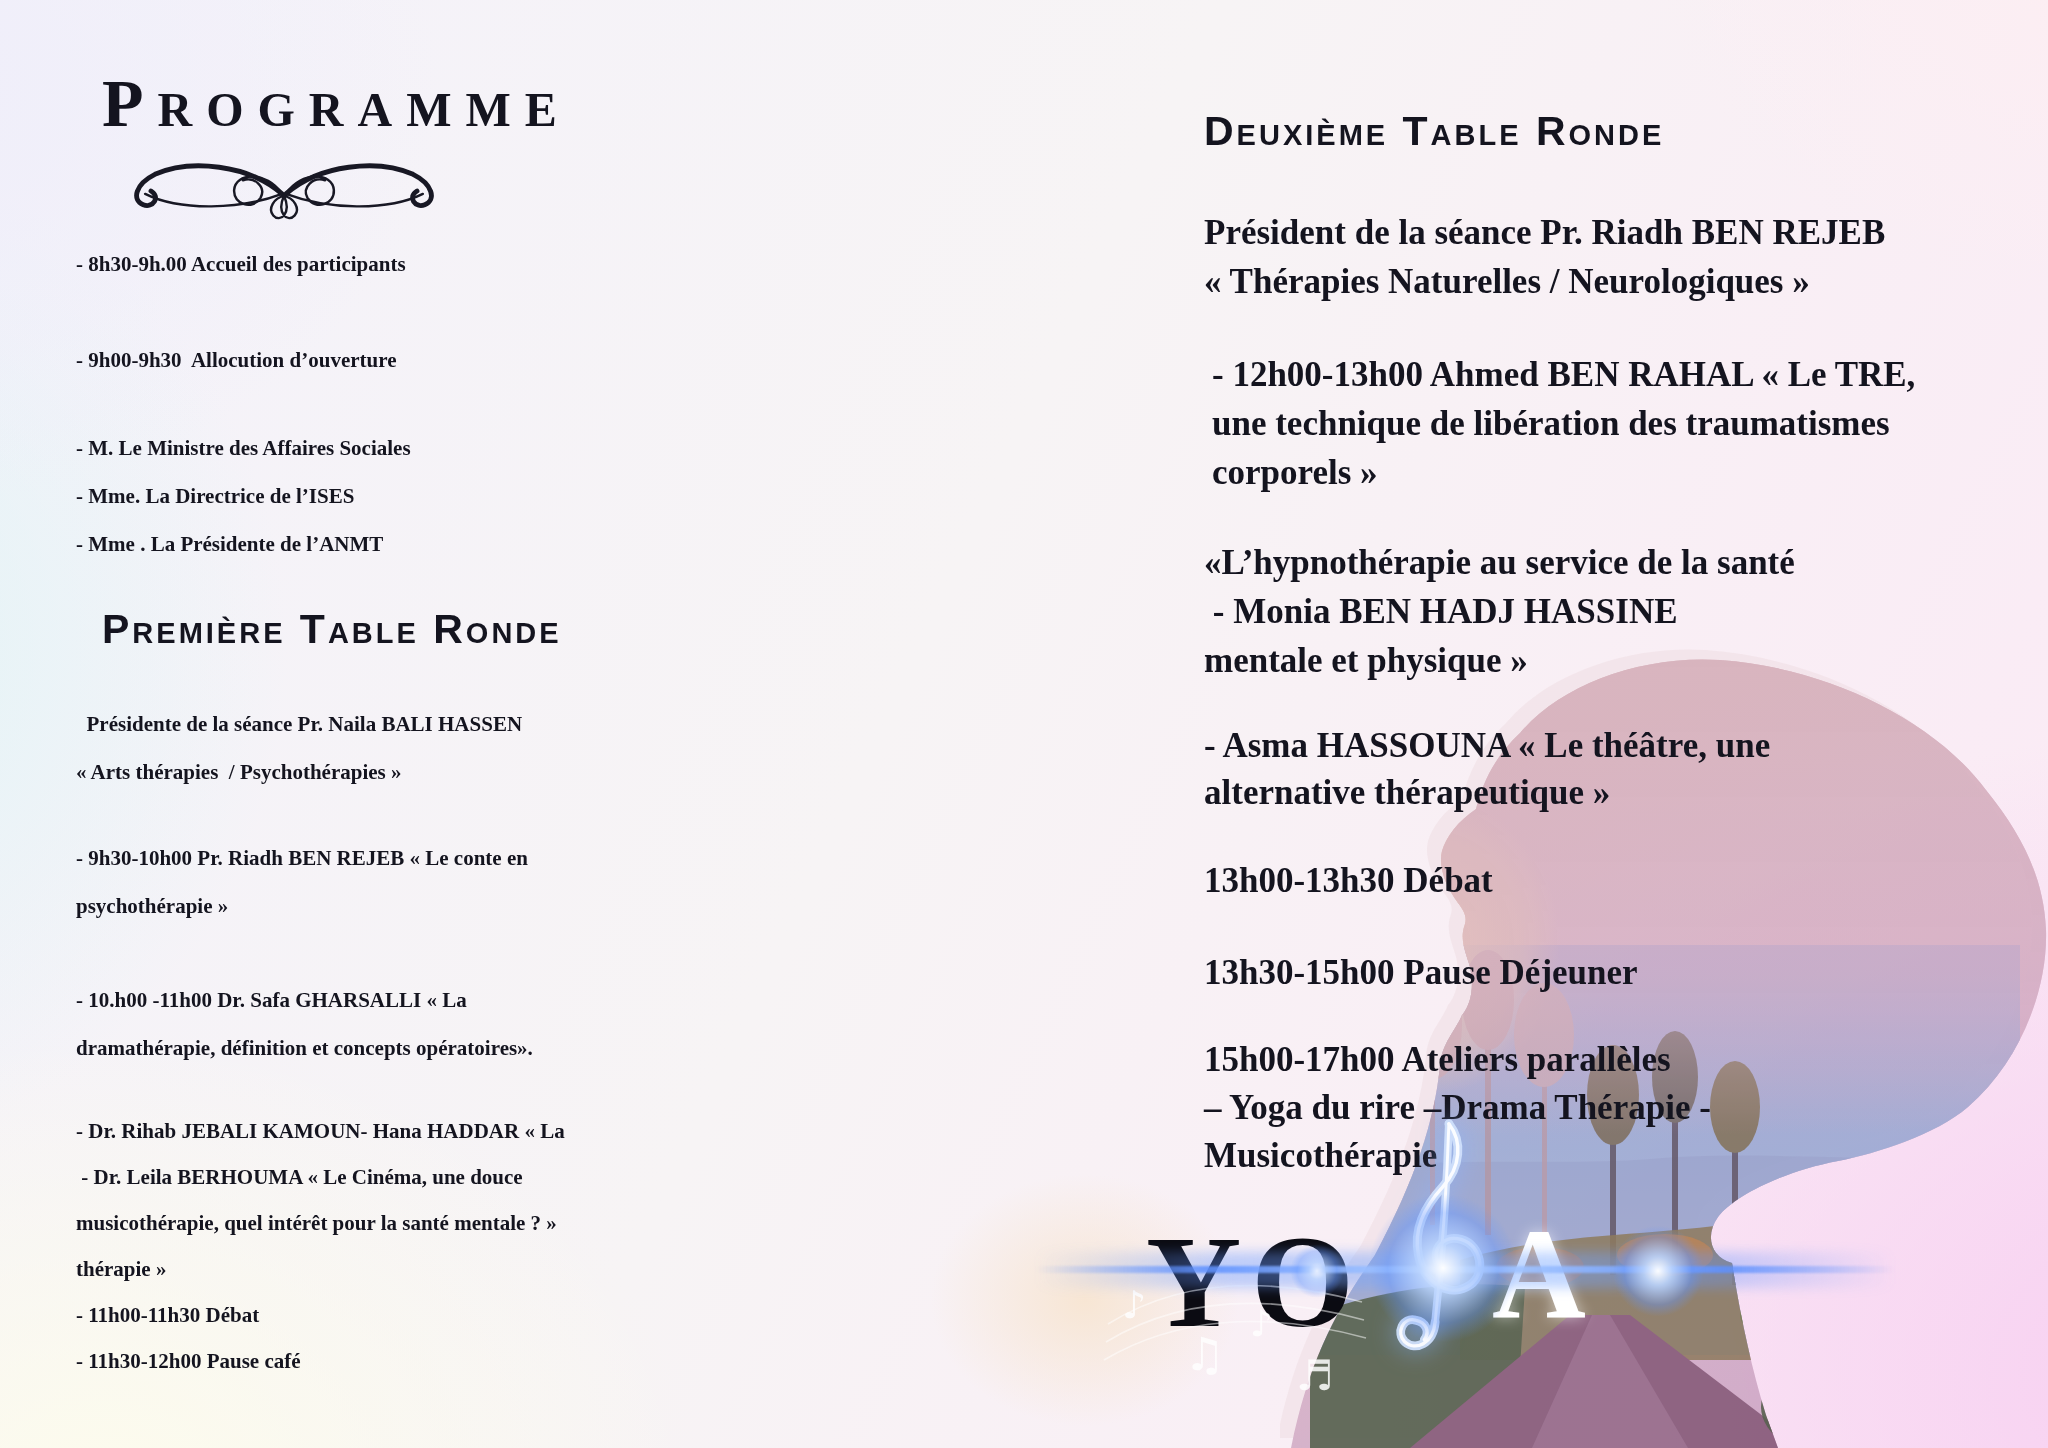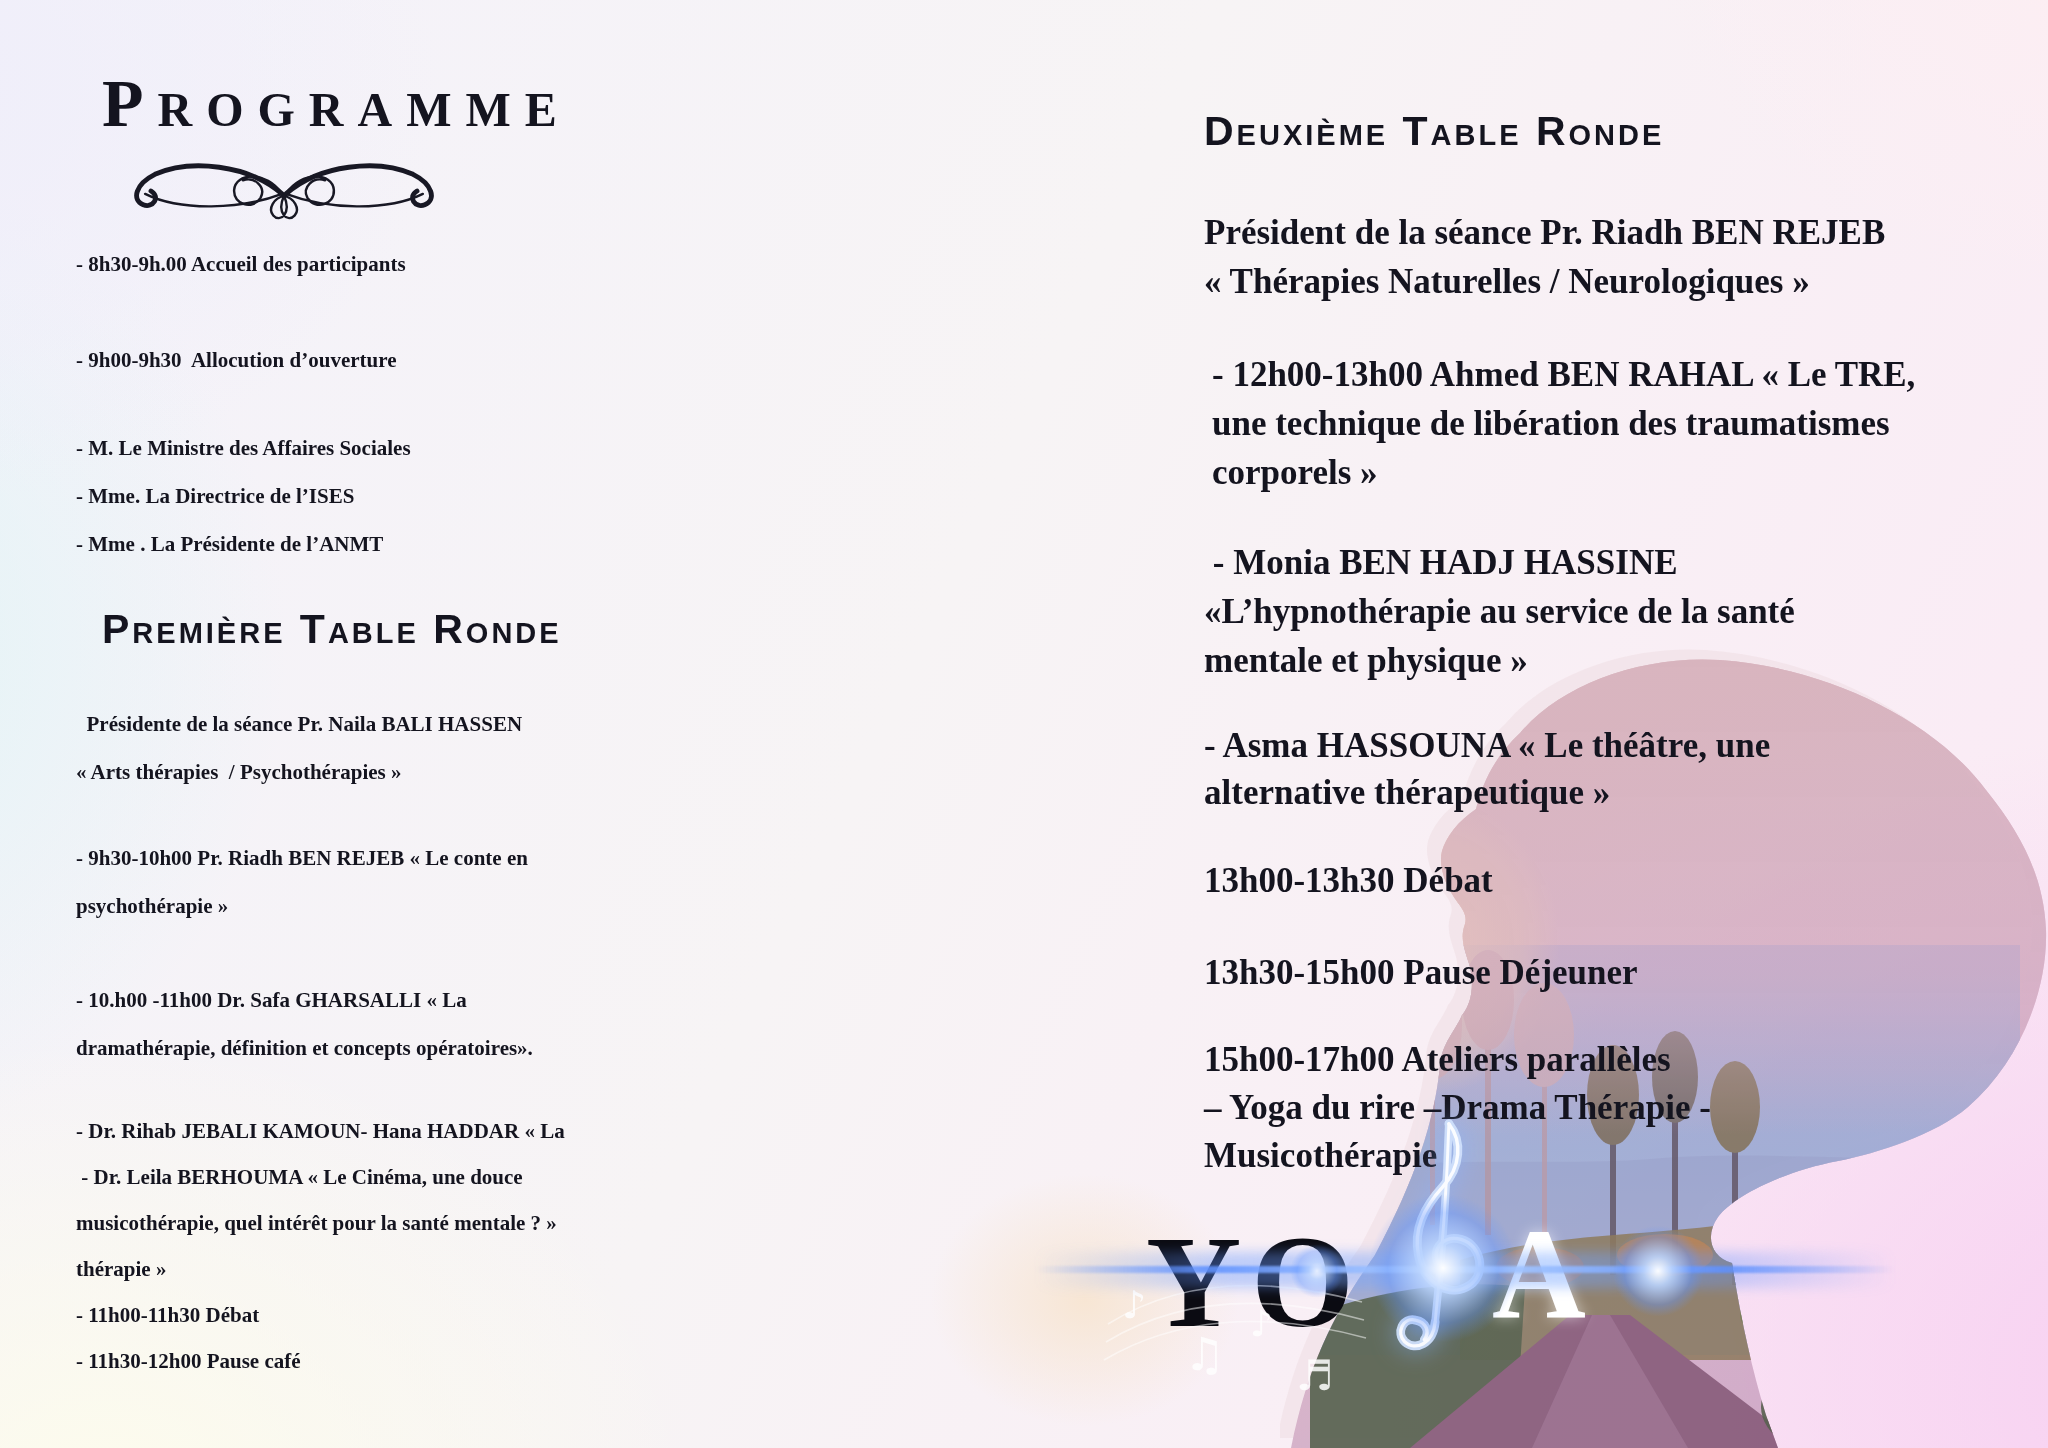--- a/index.html
+++ b/index.html
@@ -173,22 +173,22 @@
   <div class="rblock ink" style="top:208px;">
     <div class="line">Président de la séance Pr. Riadh BEN REJEB</div>
     <div class="line">« Thérapies Naturelles / Neurologiques »</div>
   </div>
   <div class="rblock ink" style="top:350px;margin-left:8px;">
     <div class="line">- 12h00-13h00 Ahmed BEN RAHAL « Le TRE,</div>
     <div class="line">une technique de libération des traumatismes</div>
     <div class="line">corporels »</div>
   </div>
   <div class="rblock ink" style="top:538px;">
+    <div class="line">«L’hypnothérapie au service de la santé</div>
     <div class="line"> - Monia BEN HADJ HASSINE</div>
-    <div class="line">«L’hypnothérapie au service de la santé</div>
     <div class="line">mentale et physique »</div>
   </div>
   <div class="rblock ink" style="top:722px;line-height:47px;">
     <div class="line">- Asma HASSOUNA « Le théâtre, une</div>
     <div class="line">alternative thérapeutique »</div>
   </div>
   <div class="rblock ink" style="top:856px;">
     <div class="line">13h00-13h30 Débat</div>
   </div>
   <div class="rblock ink" style="top:948px;">

